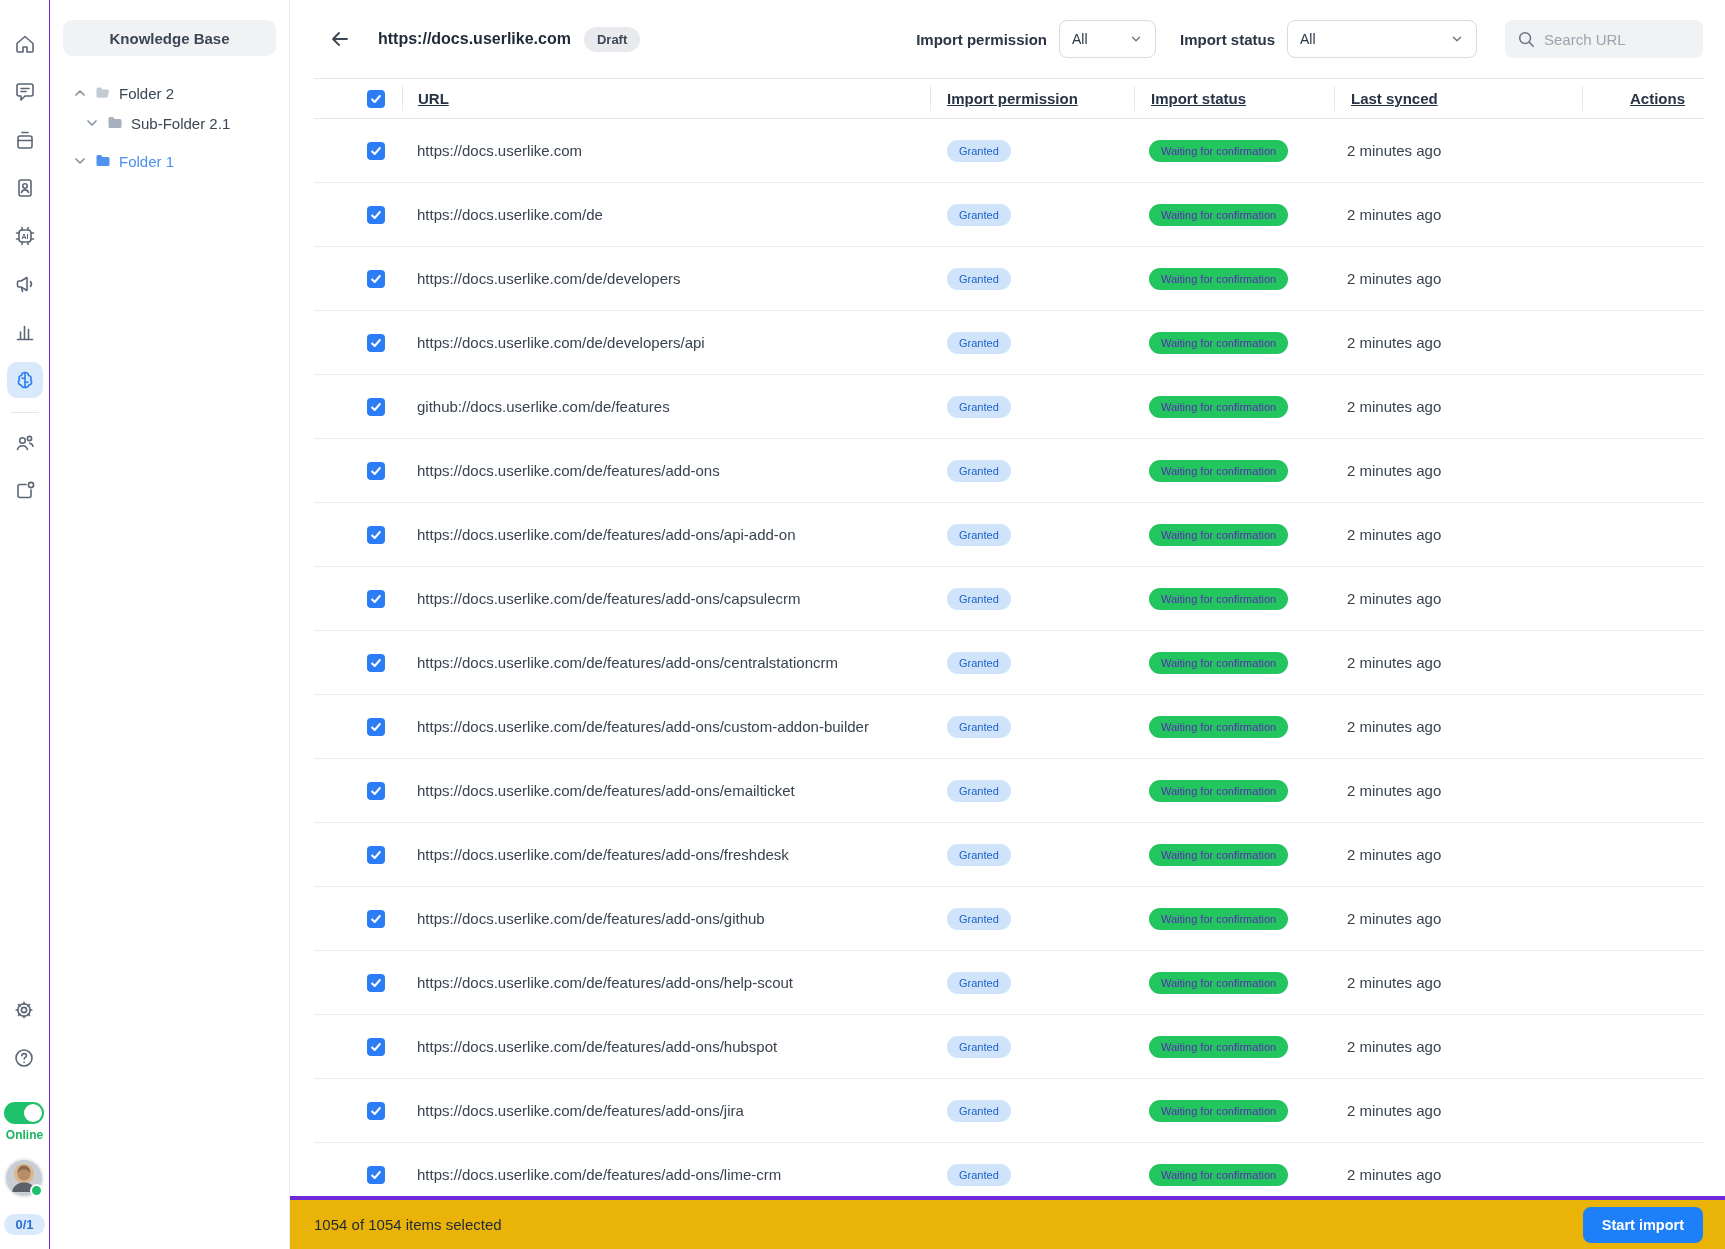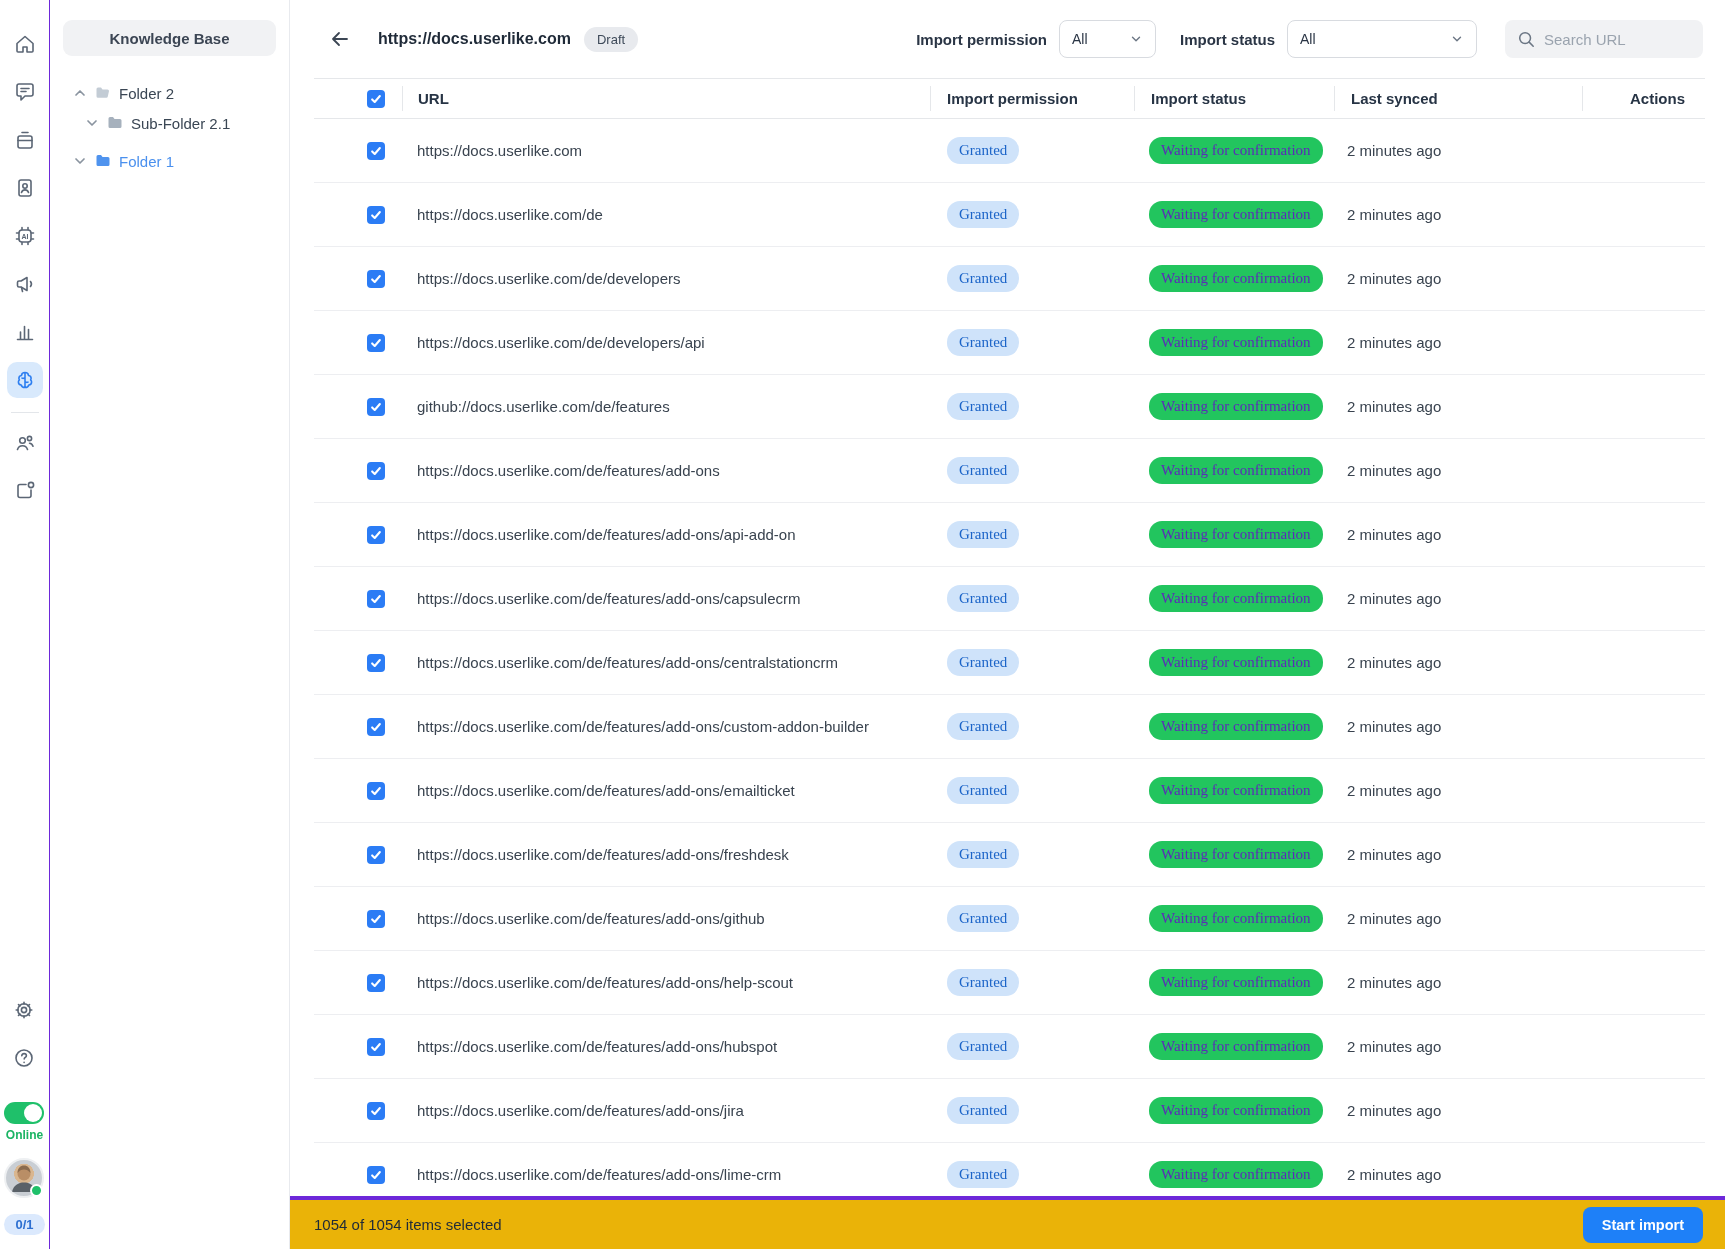--- a/index.html
+++ b/index.html
@@ -39,21 +39,21 @@
   .tree-row.selected { color:#4a90ee; }
   .tree-gap { height:8px; }
 
   
   .main { flex:1; display:flex; flex-direction:column; height:100%; min-width:0; }
 
   .topbar { height:78px; flex:0 0 78px; display:flex; align-items:center; padding:0 22px 0 38px; }
   .back-btn { width:26px; height:26px; cursor:pointer; display:flex; align-items:center; }
   .back-btn svg { stroke:#3c4654; fill:none; stroke-width:1.8; stroke-linecap:round; stroke-linejoin:round; }
   .doc-title { font-size:16px; font-weight:bold; color:#1f2a38; margin-left:24px; }
-  .draft-badge { background:#e8eaee; color:#3e4a59; font-size:13px; font-weight:normal;
+  .draft-badge { background:#e8eaee; color:#3e4a59; font-size:13px; font-weight:bold;
     border-radius:13px; padding:5px 13px; margin-left:13px; }
   .topbar-spacer { flex:1; }
   .filter-label { font-size:15px; font-weight:bold; color:#2a3545; }
   .select { border:1px solid #d8dbe0; border-radius:8px; height:38px; display:flex; align-items:center;
     padding:0 12px; margin-left:12px; font-size:14px; color:#2a3545; cursor:pointer; background:#fff; }
   .select .sel-chev { margin-left:auto; padding-left:18px; display:flex; }
   .select svg { stroke:#6b7684; fill:none; stroke-width:1.6; stroke-linecap:round; stroke-linejoin:round; }
   .select.perm { width:97px; }
   .select.status { width:190px; margin-right:28px; }
   .gap24 { width:24px; }
@@ -62,32 +62,32 @@
   .search-box svg { stroke:#6b7684; fill:none; stroke-width:1.7; stroke-linecap:round; flex:0 0 18px; }
   .search-box input { border:none; outline:none; background:transparent; margin-left:9px; width:100%;
     font-size:15px; color:#2a3545; font-family:"Liberation Sans", sans-serif; }
   .search-box input::placeholder { color:#9aa3ae; }
 
   
   .tgrid { display:grid; grid-template-columns:88px 528px 204px 200px 248px 123px; align-items:center; }
   .thead { margin:0 20px 0 24px; border-top:1px solid #e5e7ea; border-bottom:1px solid #e5e7ea;
     height:41px; flex:0 0 41px; }
   .thead .hcell { font-size:15px; font-weight:bold; color:#273445; height:25px; display:flex; align-items:center; }
-  .thead .hcell.bl { border-left:1px solid #e5e7ea; padding-left:16px; }
+  .thead .hcell.bl { border-left:1px solid #e5e7ea; padding-left:16px;text-decoration:underline; }
   .thead .hcell.url-h { padding-left:15px; }
   .thead .hcell.actions-h { justify-content:flex-end; padding-right:20px; }
   .cb-cell { padding-left:53px; display:flex; align-items:center; }
   .checkbox { width:18px; height:18px; border-radius:4px; background:#2b7cf5; display:flex;
     align-items:center; justify-content:center; cursor:pointer; flex:0 0 18px; }
   .checkbox svg { stroke:#fff; fill:none; stroke-width:2.4; stroke-linecap:round; stroke-linejoin:round; }
 
   .tbody { flex:1; overflow:hidden; margin:0 20px 0 24px; }
   .trow { height:64px; border-bottom:1px solid #edeef1; }
   .trow .url { font-size:15px; color:#39434f; padding-left:15px; white-space:nowrap; overflow:hidden; }
-  .badge { display:inline-block; font-size:15px; font-weight:500; padding:5px 12px; border-radius:13px; white-space:nowrap;font-family:Liberation Serif, serif; }
+  .badge { display:inline-block; font-size:11px; font-weight:500; padding:5px 12px; border-radius:13px; white-space:nowrap; }
   .badge.granted { background:#cfe3fa; color:#1b64c8; margin-left:17px; }
   .badge.waiting { background:#22c55e; color:#5b2bb8; margin-left:15px; }
   .synced { font-size:15px; color:#39434f; padding-left:13px; }
 
   
   .foot { flex:0 0 53px; height:53px; display:flex; align-items:center; padding:0 22px 0 24px;
     border-top:4px solid #6d28d9; background:#eab308; }
   .foot-text { font-size:15px; color:#1f2a38; }
   .start-btn { margin-left:auto; background:#1e80f8; color:#fff; font-size:14.5px; font-weight:bold;
     border:none; border-radius:8px; padding:10px 19px; cursor:pointer; font-family:"Liberation Sans", sans-serif; }

